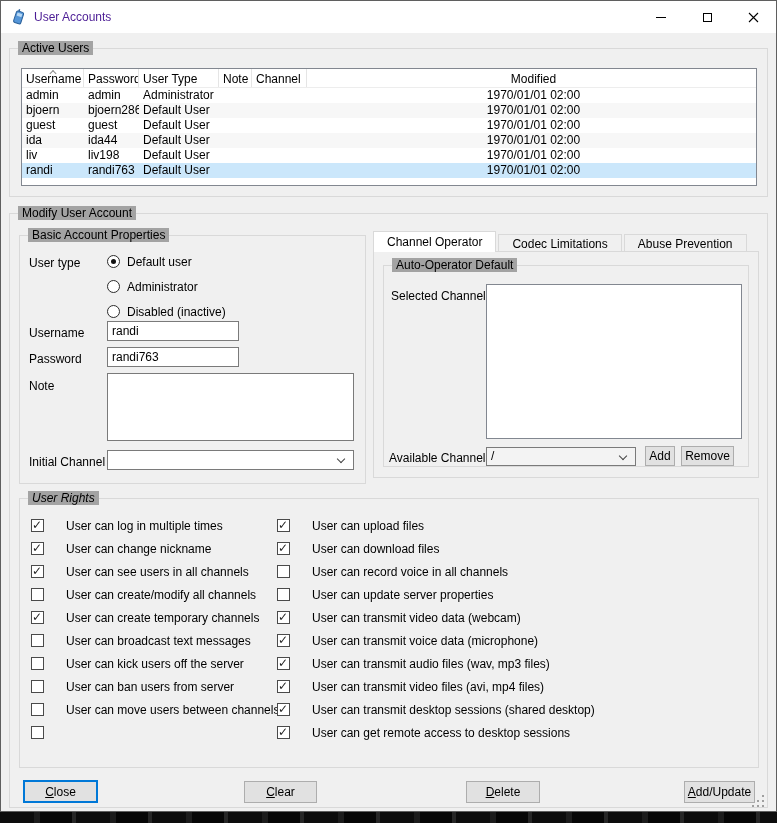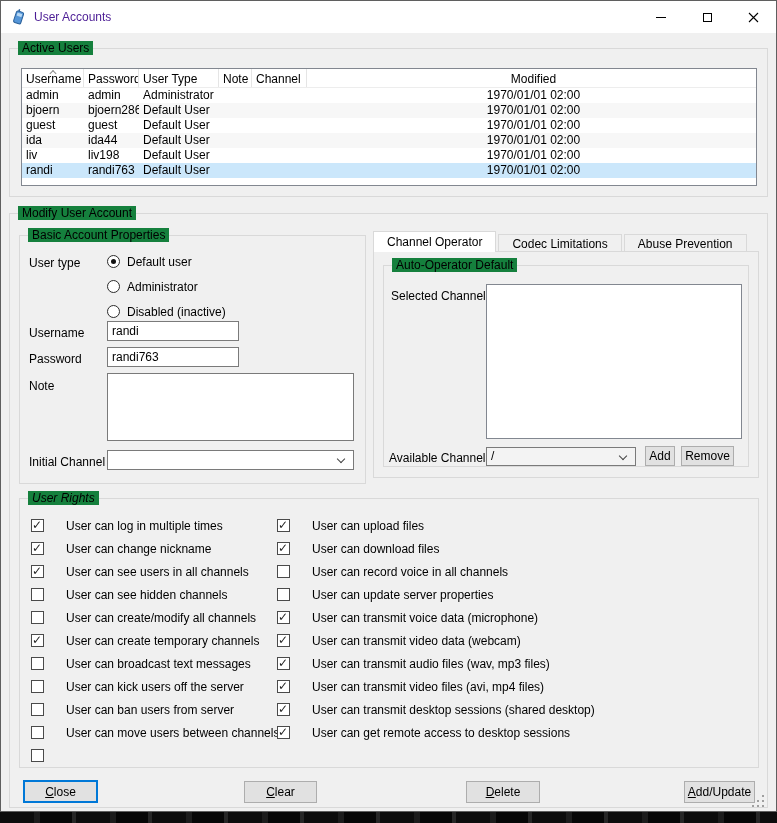--- a/index.html
+++ b/index.html
@@ -9,21 +9,21 @@
   .window { position:absolute; left:0; top:0; width:777px; height:812px; background:#f0f0f0; border:1px solid #5f5f5f; }
   .titlebar { position:absolute; left:0; top:0; width:100%; height:32px; background:#ffffff; display:flex; align-items:center; }
   .app-icon { margin-left:9px; width:18px; height:18px; }
   .title-text { margin-left:6px; font-size:12px; color:#4c1d95; }
   .win-controls { position:absolute; right:0; top:0; height:32px; display:flex; }
   .wc { width:46px; height:32px; display:flex; align-items:center; justify-content:center; }
   .min-glyph { width:10px; height:1px; background:#000; }
   .max-glyph { width:9px; height:9px; border:1px solid #000; }
 
   .groupbox { position:absolute; border:1px solid #d9d9d9; background:transparent; }
-  .gb-label { position:absolute; top:-8px; left:8px; background:#15803d; padding:0 4px; font-size:12px; white-space:nowrap; }
+  .gb-label { position:absolute; top:-8px; left:8px; background:#a3a3a3; padding:0 4px; font-size:12px; white-space:nowrap; }
 
   
   .table { position:absolute; left:20px; top:67px; width:736px; height:118px; background:#fff; border:1px solid #828790; overflow:hidden; }
   .thead { display:flex; height:19px; background:#fff; border-bottom:1px solid #ededed; }
   .hcell { position:relative; font-size:12px; line-height:21px; padding-left:4px; border-right:1px solid #e5e5e5; white-space:nowrap; overflow:hidden; }
   .sort-chevron { position:absolute; top:2px; left:50%; width:5px; height:5px; border-left:1px solid #8a8a8a; border-top:1px solid #8a8a8a; transform:translateX(-50%) rotate(45deg); }
   .c0{width:62px;} .c1{width:55px;} .c2{width:80px;} .c3{width:33px;} .c4{width:55px;} .c5{flex:1; border-right:none;text-align:center;}
   .trow { display:flex; height:15px; line-height:15px; background:#fff; }
   .trow:nth-child(even) { background:#f7f7f7; }
   .trow.selected { background:#cbe7fb; }
@@ -232,24 +232,20 @@
         <div class="cb-row">
           <div class="cb checked"></div>
           <div class="clabel">User can change nickname</div>
         </div>
         <div class="cb-row">
           <div class="cb checked"></div>
           <div class="clabel">User can see users in all channels</div>
         </div>
         <div class="cb-row">
           <div class="cb"></div>
-          <div class="clabel">User can see hidden channels</div>
-        </div>
-        <div class="cb-row">
-          <div class="cb"></div>
           <div class="clabel">User can create/modify all channels</div>
         </div>
         <div class="cb-row">
           <div class="cb checked"></div>
           <div class="clabel">User can create temporary channels</div>
         </div>
         <div class="cb-row">
           <div class="cb"></div>
           <div class="clabel">User can broadcast text messages</div>
         </div>
@@ -281,25 +277,25 @@
         <div class="cb-row">
           <div class="cb"></div>
           <div class="clabel">User can record voice in all channels</div>
         </div>
         <div class="cb-row">
           <div class="cb"></div>
           <div class="clabel">User can update server properties</div>
         </div>
         <div class="cb-row">
           <div class="cb checked"></div>
+          <div class="clabel">User can transmit video data (webcam)</div>
+        </div>
+        <div class="cb-row">
+          <div class="cb checked"></div>
           <div class="clabel">User can transmit voice data (microphone)</div>
-        </div>
-        <div class="cb-row">
-          <div class="cb checked"></div>
-          <div class="clabel">User can transmit video data (webcam)</div>
         </div>
         <div class="cb-row">
           <div class="cb checked"></div>
           <div class="clabel">User can transmit audio files (wav, mp3 files)</div>
         </div>
         <div class="cb-row">
           <div class="cb checked"></div>
           <div class="clabel">User can transmit video files (avi, mp4 files)</div>
         </div>
         <div class="cb-row">

